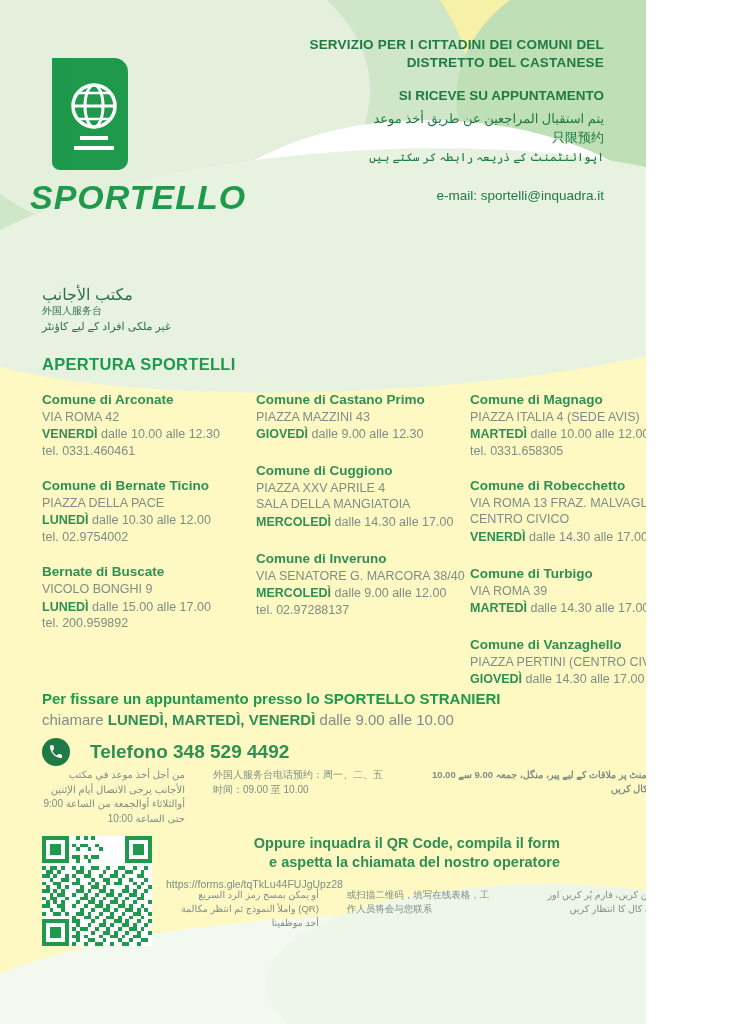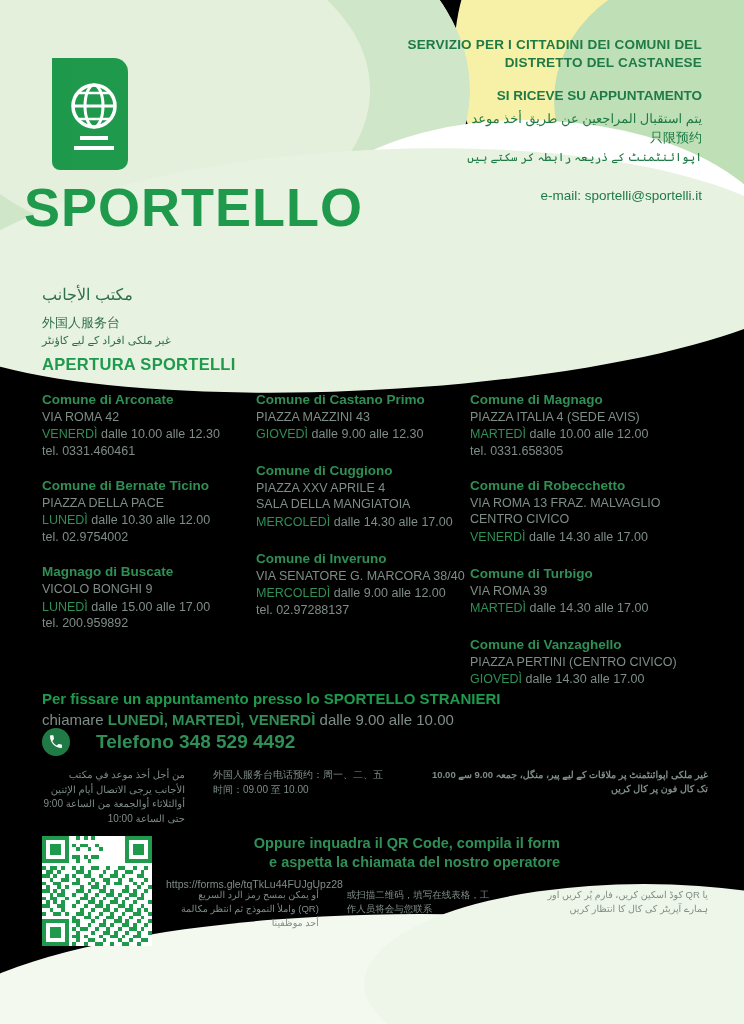--- a/index.html
+++ b/index.html
@@ -5,21 +5,21 @@
   * { box-sizing: border-box; }
   html, body { margin:0; padding:0; }
   body {
     width: 744px; height: 1024px;
     background: #ffffff;
     font-family: "Liberation Sans", sans-serif;
     color: #3b4a4a;
     position: relative;
     overflow: hidden;
   }
-  .poster { position:relative; width:744px; height:1024px; overflow:hidden; background:#000000; }
+  .poster { position:relative; width:646px; height:1024px; overflow:hidden; background:#fef9c3; }
 
   
   .blob { position:absolute; pointer-events:none; }
   .blob-yellow {
     top:-40px; right:-20px; width:360px; height:330px;
     background:#f7f1a8;
     border-radius: 0 0 0 100%;
     clip-path: ellipse(58% 62% at 72% 28%);
   }
   .blob-green-top {
@@ -79,28 +79,28 @@
   .hdr-ur { margin-top:3px; font-size:11.5px; color:#1f7a46; direction:rtl; }
   .hdr-mail {
     margin-top:24px; font-size:13.5px; color:#1f7a46; font-weight:normal;
   }
 
   
   .passport { position:absolute; top:48px; left:44px; width:100px; height:122px; }
 
   
   .title {
-    position:absolute; top:180px; left:24px;
-    font-size:54px; font-weight:bold; line-height:1.02;
-    color:#1f9a4d; letter-spacing:1px;
+    position:absolute; top:180px; left:30px;
+    font-size:34px; font-weight:bold; line-height:1.02;
+    color:#1f9a4d; letter-spacing:1px;font-style:italic;
   }
   .title .l2 { display:block; }
   .subtitles { position:absolute; top:285px; left:42px; color:#2a7a46; }
   .sub-ar { font-size:16px; direction:rtl; text-align:left; color:#2f6f4b; }
-  .sub-zh { font-size:13px; margin-top:10px; color:#2f6f4b; }
+  .sub-zh { font-size:10px; margin-top:0; color:#2f6f4b; }
   .sub-ur { font-size:11px; margin-top:2px; direction:rtl; text-align:left; color:#2f6f4b; }
 
   
   .apertura {
     position:absolute; top:355px; left:42px;
     font-size:16.5px; font-weight:bold; color:#1f9a4d; letter-spacing:.3px;
   }
 
   
   .columns {
@@ -111,29 +111,29 @@
   .comune { margin-bottom:20px; }
   .comune .name {
     font-size:13.5px; font-weight:bold; color:#2f8f55; margin-bottom:2px;
   }
   .comune .addr {
     font-size:12.5px; color:#7e8d86; line-height:1.3;
   }
   .comune .hours {
     font-size:12.5px; color:#7e8d86; line-height:1.35; margin-top:1px;
   }
-  .comune .hours b { color:#2f8f55; font-weight:normal; }
+  .comune .hours b { color:#2f8f55; font-weight:bold; }
   .comune .tel { font-size:12.5px; color:#7e8d86; margin-top:1px; }
 
   
   .appt-block { position:absolute; top:690px; left:42px; width:666px; }
   .appt-line1 { font-size:15px; font-weight:bold; color:#1f9a4d; }
   .appt-line2 { font-size:15px; color:#7e8d86; margin-top:4px; }
   .appt-line2 b { color:#2f8f55; }
-  .phone-row { display:flex; align-items:center; gap:26px; }
+  .phone-row { display:flex; align-items:center; margin-top:10px; gap:20px; }
   .phone-badge {
     width:28px; height:28px; border-radius:50%;
     background:#1f7a46; display:flex; align-items:center; justify-content:center;
   }
   .phone-num { font-size:19px; font-weight:bold; color:#2f8f55; }
 
   .multi-row {
     position:absolute; top:768px; left:42px; width:666px;
     display:flex; gap:28px; font-size:10px; color:#7e8d86; line-height:1.45;
   }
@@ -184,21 +184,21 @@
         <rect x="30" y="98" width="40" height="4" fill="#ffffff"></rect>
       </svg>
     </div>
 
     <div class="header-right">
       <div class="hdr-service">SERVIZIO PER I CITTADINI DEI COMUNI DEL DISTRETTO DEL CASTANESE</div>
       <div class="hdr-appt">SI RICEVE SU APPUNTAMENTO</div>
       <div class="hdr-ar">يتم استقبال المراجعين عن طريق أخذ موعد</div>
       <div class="hdr-zh">只限预约</div>
       <div class="hdr-ur">اپوائنٹمنٹ کے ذریعہ رابطہ کر سکتے ہیں</div>
-      <div class="hdr-mail">e-mail: sportelli@sportelli.it</div>
+      <div class="hdr-mail">e-mail: sportelli@inquadra.it</div>
     </div>
 
     <div class="title">
       <span>SPORTELLO</span>
     </div>
     <div class="subtitles">
       <div class="sub-ar">مكتب الأجانب</div>
       <div class="sub-zh">外国人服务台</div>
       <div class="sub-ur">غیر ملکی افراد کے لیے کاؤنٹر</div>
     </div>
@@ -214,21 +214,21 @@
           <div class="hours"><b>VENERDÌ</b> <span>dalle 10.00 alle 12.30</span></div>
           <div class="tel">tel. 0331.460461</div>
         </div>
         <div class="comune">
           <div class="name">Comune di Bernate Ticino</div>
           <div class="addr">PIAZZA DELLA PACE</div>
           <div class="hours"><b>LUNEDÌ</b> <span>dalle 10.30 alle 12.00</span></div>
           <div class="tel">tel. 02.9754002</div>
         </div>
         <div class="comune">
-          <div class="name">Magnago di Buscate</div>
+          <div class="name">Bernate di Buscate</div>
           <div class="addr">VICOLO BONGHI 9</div>
           <div class="hours"><b>LUNEDÌ</b> <span>dalle 15.00 alle 17.00</span></div>
           <div class="tel">tel. 200.959892</div>
         </div>
       </div>
 
       <div class="col">
         <div class="comune">
           <div class="name">Comune di Castano Primo</div>
           <div class="addr">PIAZZA MAZZINI 43</div>

